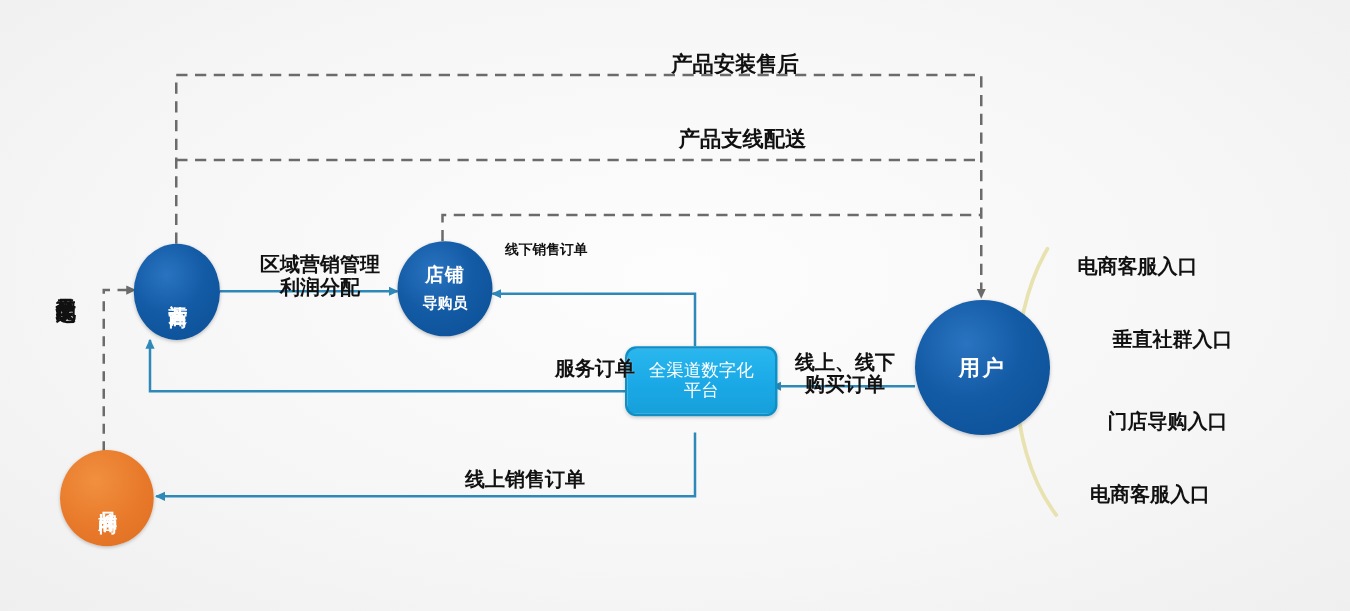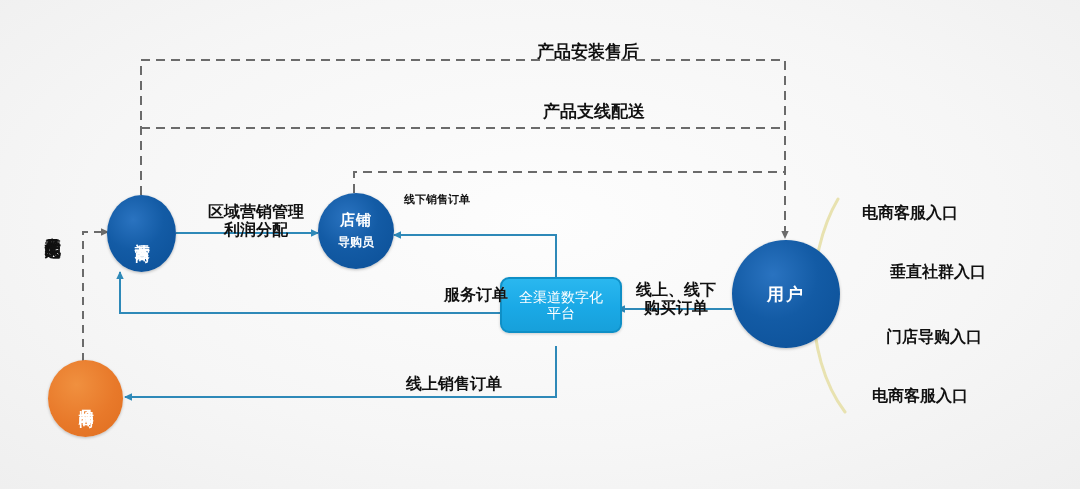--- a/index.html
+++ b/index.html
@@ -122,20 +122,20 @@
 
   <div class="lbl" style="left:404px;top:192px;font-size:11px;">线下销售订单</div>
 
   <div class="lbl" style="left:401px;top:285px;font-size:16px;margin-left:43px;">服务订单</div>
 
   <div class="lbl2" style="left:622px;top:281px;width:108px;font-size:16px;">
     <div>线上、线下</div>
     <div>购买订单</div>
   </div>
 
-  <div class="lbl" style="left:406px;top:374px;font-size:16px;">线上销售订单</div>
+  <div class="lbl" style="left:372px;top:374px;font-size:16px;">线上销售订单</div>
 
   <div class="entry" style="left:862px;top:203px;font-size:16px;">电商客服入口</div>
   <div class="entry" style="left:890px;top:262px;font-size:16px;">垂直社群入口</div>
   <div class="entry" style="left:886px;top:327px;font-size:16px;">门店导购入口</div>
   <div class="entry" style="left:872px;top:386px;font-size:16px;">电商客服入口</div>
 
 </div>
 
 </body></html>

